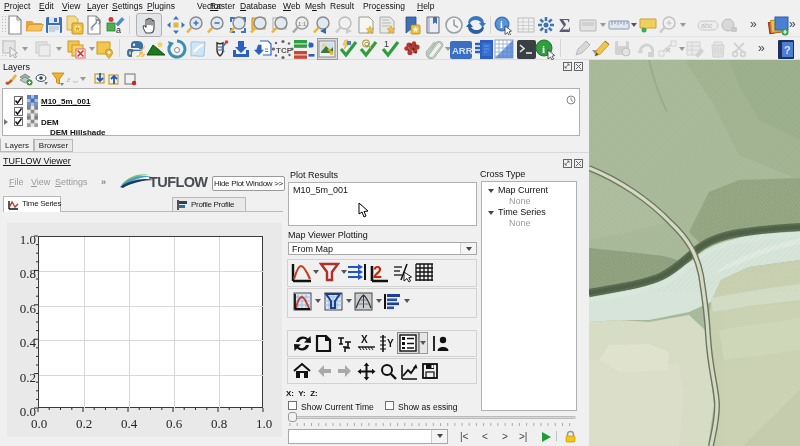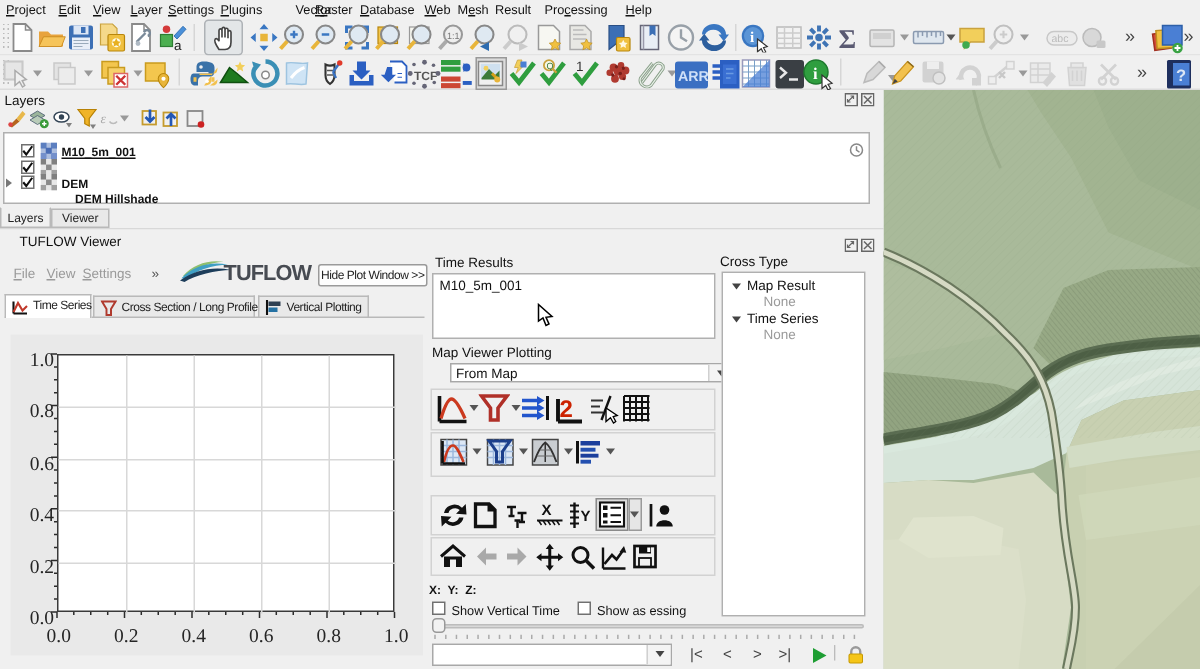--- a/index.html
+++ b/index.html
@@ -548,26 +548,26 @@
 
   <svg class="abs" style="left:563px;top:2px" width="20" height="9" viewBox="0 0 20 9">
     <rect x="0.5" y="0.5" width="8" height="8" fill="none" stroke="#666"></rect>
     <path d="M2,6 L6,2 M4,2 h2 v2 M2,4 v2 h2" stroke="#666" stroke-width="0.8" fill="none"></path>
     <rect x="11.5" y="0.5" width="8" height="8" fill="none" stroke="#666"></rect>
     <path d="M13,2 L18,7 M18,2 L13,7" stroke="#666" stroke-width="1" fill="none"></path>
   </svg>
 </div>
 
 <div class="tabB act" style="left:0px;top:138px;width:34px;height:14px;line-height:13px;font-size:8px;">Layers</div>
-<div class="tabB" style="left:34px;top:139px;width:39px;height:13px;line-height:12px;font-size:8px;">Viewer</div>
+<div class="tabB" style="left:34px;top:139px;width:39px;height:13px;line-height:12px;font-size:8px;">Browser</div>
 
 <div class="abs" style="left:0;top:152px;width:589px;height:1px;background:#d8d8d8;"></div>
 
 <div id="tfPanel">
-  <div class="paneltitle" style="position:absolute;left:13px;top:3px;">TUFLOW Viewer</div>
+  <div class="paneltitle" style="position:absolute;left:3px;top:3px;text-decoration:underline;">TUFLOW Viewer</div>
 
   <svg class="abs" style="left:563px;top:6px" width="20" height="9" viewBox="0 0 20 9">
     <rect x="0.5" y="0.5" width="8" height="8" fill="none" stroke="#666"></rect>
     <path d="M2,6 L6,2 M4,2 h2 v2 M2,4 v2 h2" stroke="#666" stroke-width="0.8" fill="none"></path>
     <rect x="11.5" y="0.5" width="8" height="8" fill="none" stroke="#666"></rect>
     <path d="M13,2 L18,7 M18,2 L13,7" stroke="#666" stroke-width="1" fill="none"></path>
   </svg>
 
   <div class="label9" style="left:9px;top:24px;color:#9a9a9a;"><u>F</u>ile</div>
   <div class="label9" style="left:31px;top:24px;color:#9a9a9a;"><u>V</u>iew</div>
@@ -583,33 +583,27 @@
 
   <div class="abs" style="left:212px;top:23px;width:73px;height:15px;background:#fdfdfd;border:1px solid #9a9a9a;border-radius:2px;font-size:8px;letter-spacing:-0.3px;color:#222;text-align:center;line-height:13px;white-space:nowrap;">Hide Plot Window &gt;&gt;</div>
 
   <div class="ttab act" style="left:3px;top:43px;width:58px;">
     <svg class="abs" style="left:4px;top:3px" width="11" height="10" viewBox="0 0 11 10">
           <path d="M1,9 L1,1 M1,9 L10,9" stroke="#111" stroke-width="1.4" fill="none"></path>
           <path d="M1,8 L4,2 L7,7 L10,4" stroke="#c0392b" stroke-width="1.4" fill="none"></path>
         </svg>
     <span style="position:absolute;left:18px;top:2px;">Time Series</span>
   </div>
-  <div class="ttab" style="left:62px;top:44px;width:108px;">
-    <svg class="abs" style="left:4px;top:2px" width="11" height="11" viewBox="0 0 11 11">
-          <path d="M1,1 L4,6 L4,10 L7,10 L7,6 L10,1 Z M1,1 L10,1" stroke="#b03a2e" stroke-width="1.3" fill="none"></path>
-        </svg>
-    <span style="position:absolute;left:18px;top:2px;">Cross Section / Long Profile</span>
-  </div>
   <div class="ttab" style="left:172px;top:44px;width:74px;">
     <svg class="abs" style="left:4px;top:2px" width="11" height="11" viewBox="0 0 11 11">
           <path d="M1,10 L1,0" stroke="#111" stroke-width="1.4"></path>
           <rect x="2" y="1" width="8" height="3" fill="#2e4053"></rect>
           <rect x="2" y="5" width="6" height="3" fill="#2471a3"></rect>
         </svg>
-    <span style="position:absolute;left:18px;top:2px;">Vertical Plotting</span>
+    <span style="position:absolute;left:18px;top:2px;">Profile Profile</span>
   </div>
   <div class="abs" style="left:3px;top:58px;width:280px;height:1px;background:#b9b9b9;z-index:1;"></div>
 
   <div id="fig">
     <div class="abs" style="left:31px;top:13px;width:225px;height:172px;background:#fff;border:1px solid #3a3a3a;" id="axes">
       <div class="gridv" style="left:45px;height:172px;"></div>
       <div class="gridv" style="left:90px;height:172px;"></div>
       <div class="gridv" style="left:135px;height:172px;"></div>
       <div class="gridv" style="left:180px;height:172px;"></div>
       <div class="gridh" style="top:34px;width:225px;"></div>
@@ -627,29 +621,29 @@
     <div class="tickl" style="right:246px;top:147px;">0.2</div>
     <div class="tickl" style="right:246px;top:181px;">0.0</div>
     <div class="tickl" style="left:24px;top:192.5px;">0.0</div>
     <div class="tickl" style="left:69px;top:192.5px;">0.2</div>
     <div class="tickl" style="left:114px;top:192.5px;">0.4</div>
     <div class="tickl" style="left:159px;top:192.5px;">0.6</div>
     <div class="tickl" style="left:204px;top:192.5px;">0.8</div>
     <div class="tickl" style="left:249px;top:192.5px;">1.0</div>
   </div>
 
-  <div class="label9" style="left:290px;top:17px;">Time Results</div>
+  <div class="label9" style="left:290px;top:17px;">Plot Results</div>
   <div class="listbox" style="left:288px;top:29px;width:189px;height:44px;">
     <div class="label9" style="left:4px;top:2px;">M10_5m_001</div>
   </div>
   <svg class="abs" style="left:358px;top:49px" width="12" height="16" viewBox="0 0 12 16">
     <path d="M1,1 L1,12 L4,10 L6,15 L8,14 L6,9.5 L10,9 Z" fill="#fff" stroke="#000" stroke-width="1"></path>
   </svg>
   <div class="label9" style="left:288px;top:77px;">Map Viewer Plotting</div>
-  <div class="combo" style="left:288px;top:89px;width:189px;height:13px;margin-left:12px;">
+  <div class="combo" style="left:288px;top:89px;width:189px;height:13px;">
     <div class="label9" style="left:3px;top:1px;">From Map</div>
     <div class="arr"></div>
   </div>
 
   <div class="gframe" style="left:287px;top:106px;width:190px;height:28px;"></div>
   <div id="tfrow1">
     <svg class="abs" style="left:291px;top:109px" width="21" height="21" viewBox="0 0 21 21">
           <path d="M2,19 L2,2 M2,19 L20,19" stroke="#111" stroke-width="2.4" fill="none"></path>
           <path d="M3,17 C6,7 8,4 10,4 C12,4 15,8 19,17" stroke="#cb3a1f" stroke-width="2.2" fill="none"></path>
         </svg>
@@ -787,21 +781,21 @@
         </svg>
     <svg class="abs" style="left:421px;top:209px" width="18" height="18" viewBox="0 0 18 18">
           <rect x="2" y="2" width="14" height="14" fill="none" stroke="#111" stroke-width="1.8"></rect>
           <rect x="5" y="2" width="8" height="5" fill="#111"></rect>
           <rect x="10.5" y="3" width="2" height="3" fill="#fff"></rect>
           <rect x="5" y="10" width="8" height="6" fill="none" stroke="#111" stroke-width="1.2"></rect>
         </svg>
   </div>
   <div class="label9" style="left:286px;top:236px;font-weight:bold;font-size:8px;">X:&nbsp; Y:&nbsp; Z:</div>
   <div class="cb" style="left:288px;top:248px;"></div>
-  <div class="label9" style="left:301px;top:249px;font-size:8.5px;">Show Vertical Time</div>
+  <div class="label9" style="left:301px;top:249px;font-size:8.5px;">Show Current Time</div>
   <div class="cb" style="left:385px;top:248px;"></div>
   <div class="label9" style="left:398px;top:249px;font-size:8.5px;">Show as essing</div>
 
   <div class="abs" style="left:289px;top:263px;width:287px;height:3px;background:#d8d8d8;border:1px solid #bcbcbc;border-radius:2px;"></div>
   <div class="abs" style="left:288px;top:259px;width:9px;height:10px;background:#f2f2f2;border:1px solid #999;border-radius:3px;"></div>
   <svg class="abs" style="left:288px;top:270px" width="290" height="4" viewBox="0 0 290 4" id="slticks">
         <path d="M2.0,0 V3 M9.2,0 V3 M16.3,0 V3 M23.5,0 V3 M30.7,0 V3 M37.9,0 V3 M45.0,0 V3 M52.2,0 V3 M59.4,0 V3 M66.5,0 V3 M73.7,0 V3 M80.9,0 V3 M88.0,0 V3 M95.2,0 V3 M102.4,0 V3 M109.6,0 V3 M116.7,0 V3 M123.9,0 V3 M131.1,0 V3 M138.2,0 V3 M145.4,0 V3 M152.6,0 V3 M159.7,0 V3 M166.9,0 V3 M174.1,0 V3 M181.2,0 V3 M188.4,0 V3 M195.6,0 V3 M202.8,0 V3 M209.9,0 V3 M217.1,0 V3 M224.3,0 V3 M231.4,0 V3 M238.6,0 V3 M245.8,0 V3 M252.9,0 V3 M260.1,0 V3 M267.3,0 V3 M274.5,0 V3 M281.6,0 V3" stroke="#aaa" stroke-width="1" fill="none"></path>
       </svg>
 
   <div class="combo" style="left:288px;top:276px;width:160px;height:15px;">
@@ -820,21 +814,21 @@
       <path d="M3.5,6 V4.5 a3,3 0 0 1 6,0 V6" fill="none" stroke="#9a9a9a" stroke-width="1.6"></path>
       <rect x="2" y="6" width="9" height="6" rx="1" fill="#f5c518" stroke="#c79a00" stroke-width="0.7"></rect>
     </svg>
   </div>
 
   <div class="label9" style="left:480px;top:16px;">Cross Type</div>
   <div class="listbox" style="left:481px;top:28px;width:96px;height:230px;">
     <svg class="abs" style="left:5px;top:6px" width="8" height="6" viewBox="0 0 8 6">
           <path d="M1,1 L7,1 L4,5 Z" fill="#444"></path>
         </svg>
-    <div class="label9" style="left:16px;top:3px;">Map Result</div>
+    <div class="label9" style="left:16px;top:3px;">Map Current</div>
     <div class="label9" style="left:27px;top:14px;color:#9a9a9a;">None</div>
     <svg class="abs" style="left:5px;top:28px" width="8" height="6" viewBox="0 0 8 6">
           <path d="M1,1 L7,1 L4,5 Z" fill="#444"></path>
         </svg>
     <div class="label9" style="left:16px;top:25px;">Time Series</div>
     <div class="label9" style="left:27px;top:36px;color:#9a9a9a;">None</div>
   </div>
 </div>
 
 <svg id="map" viewBox="0 0 211 386" preserveAspectRatio="none">

